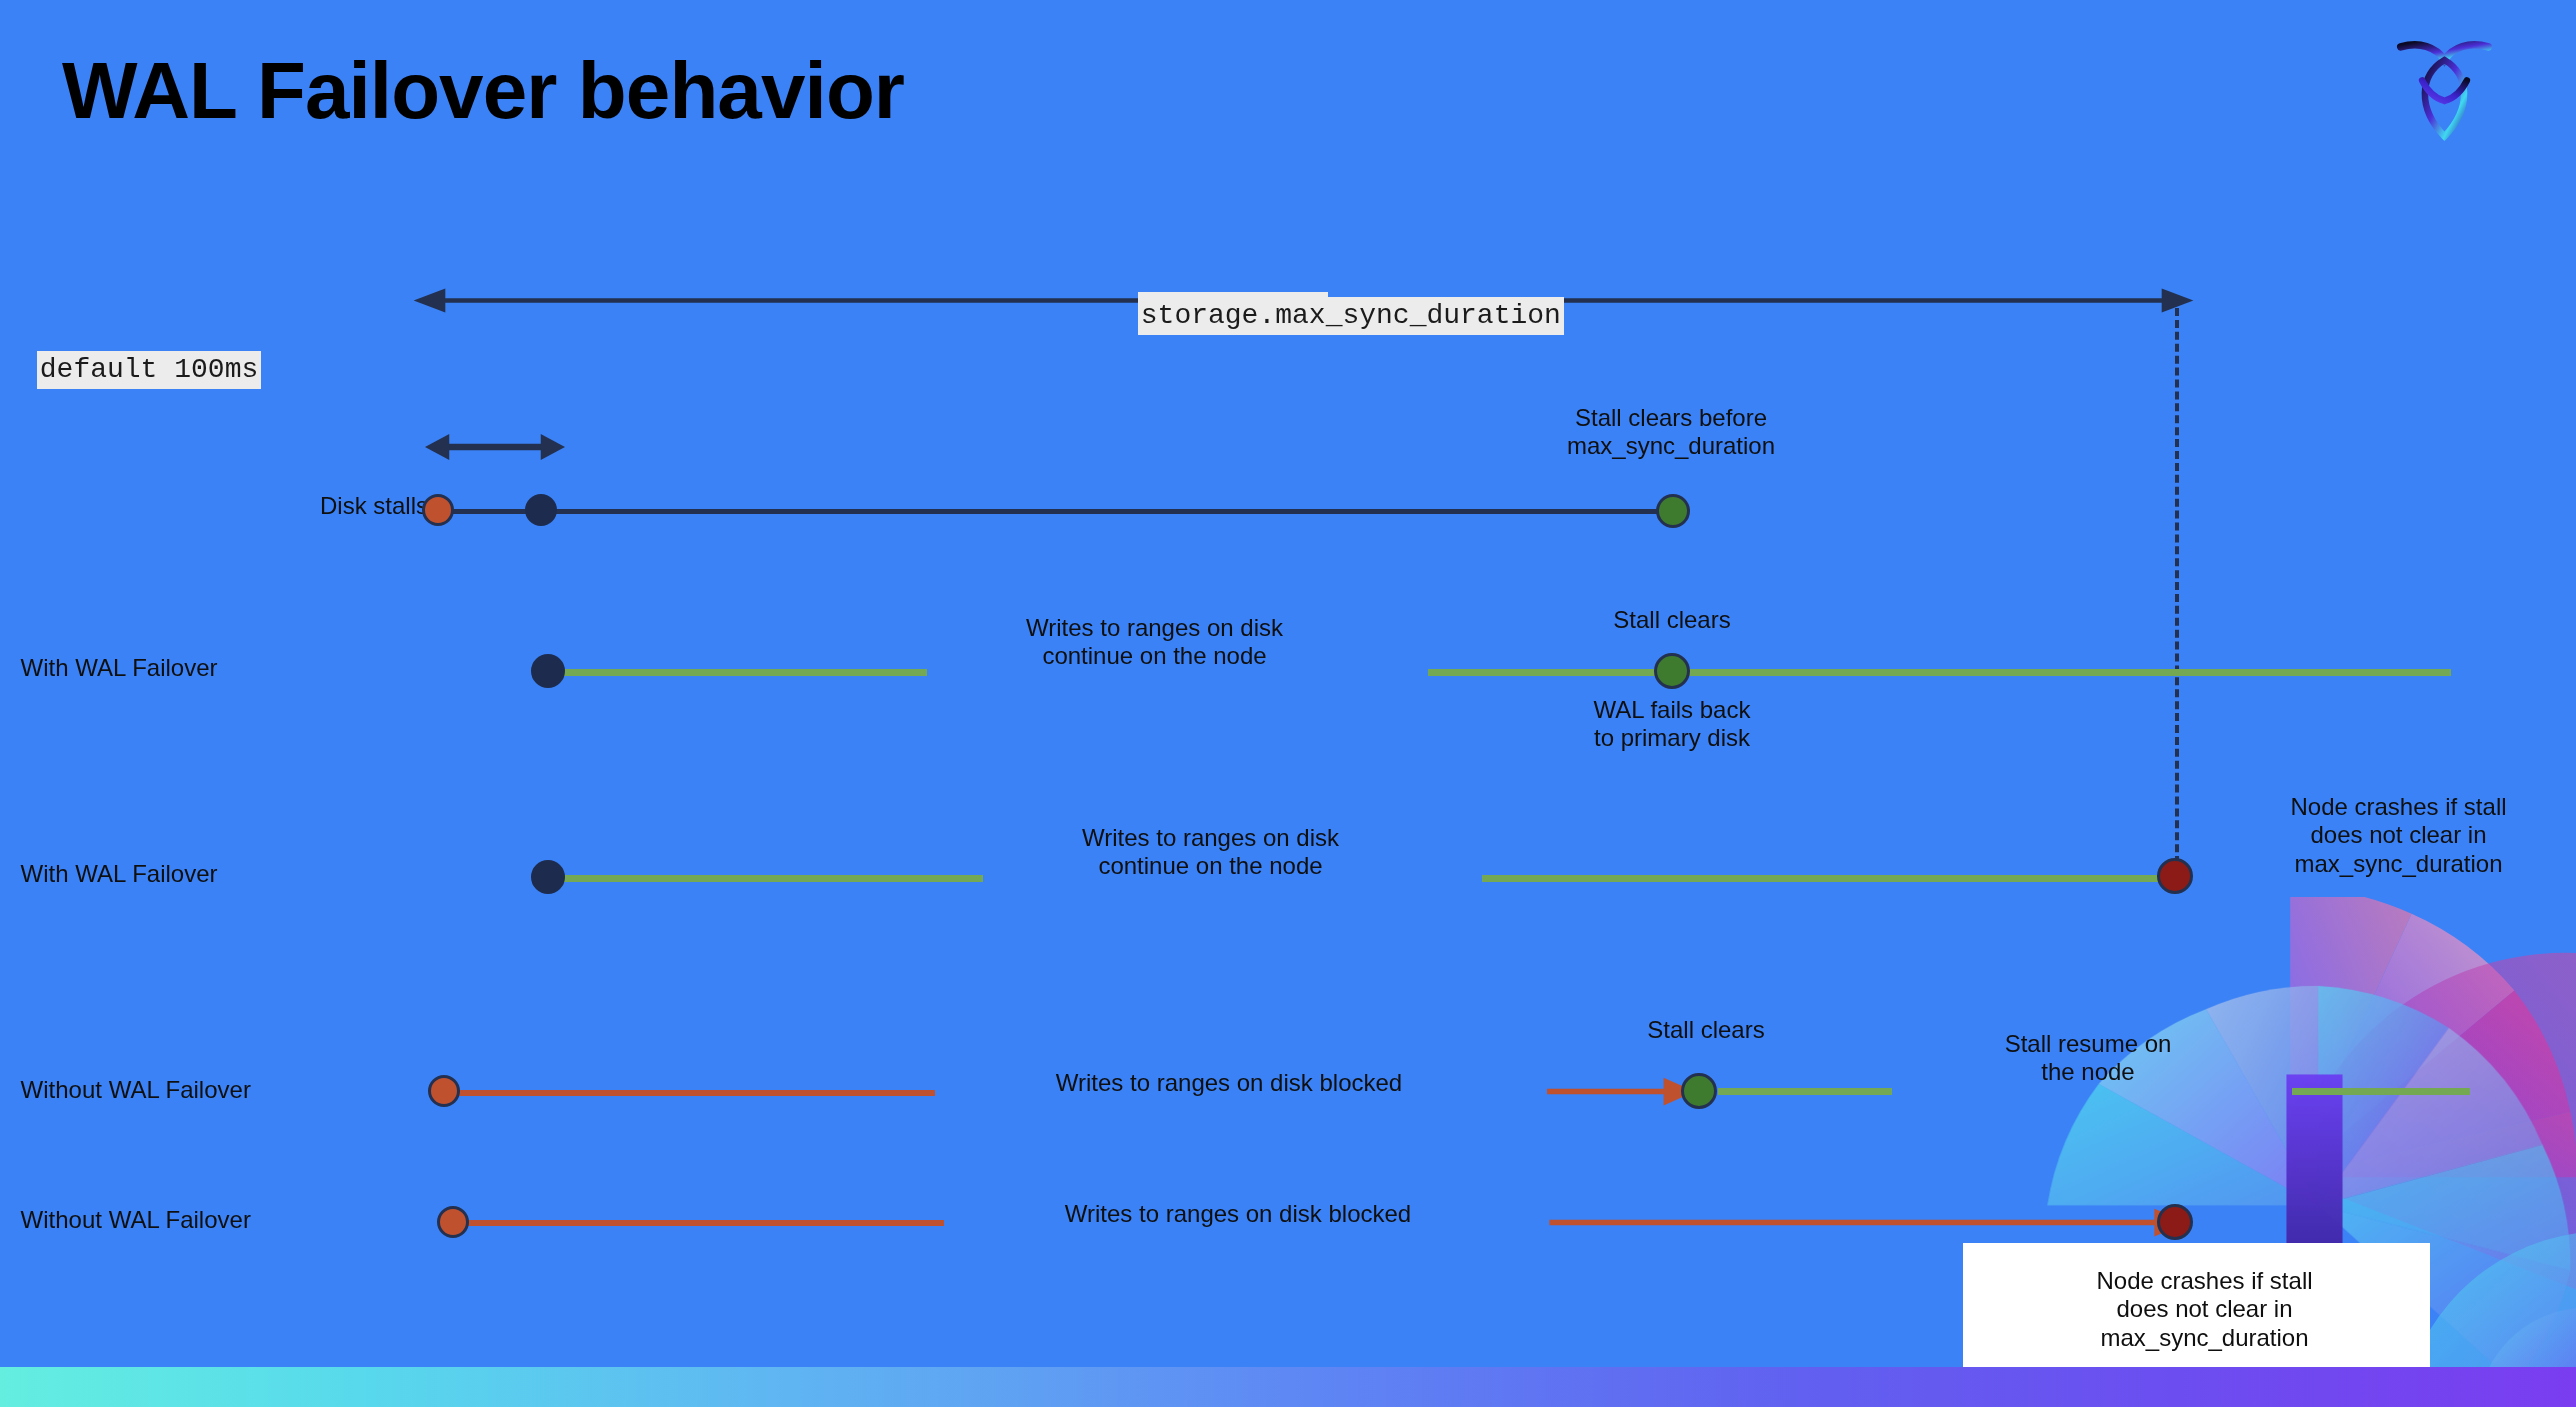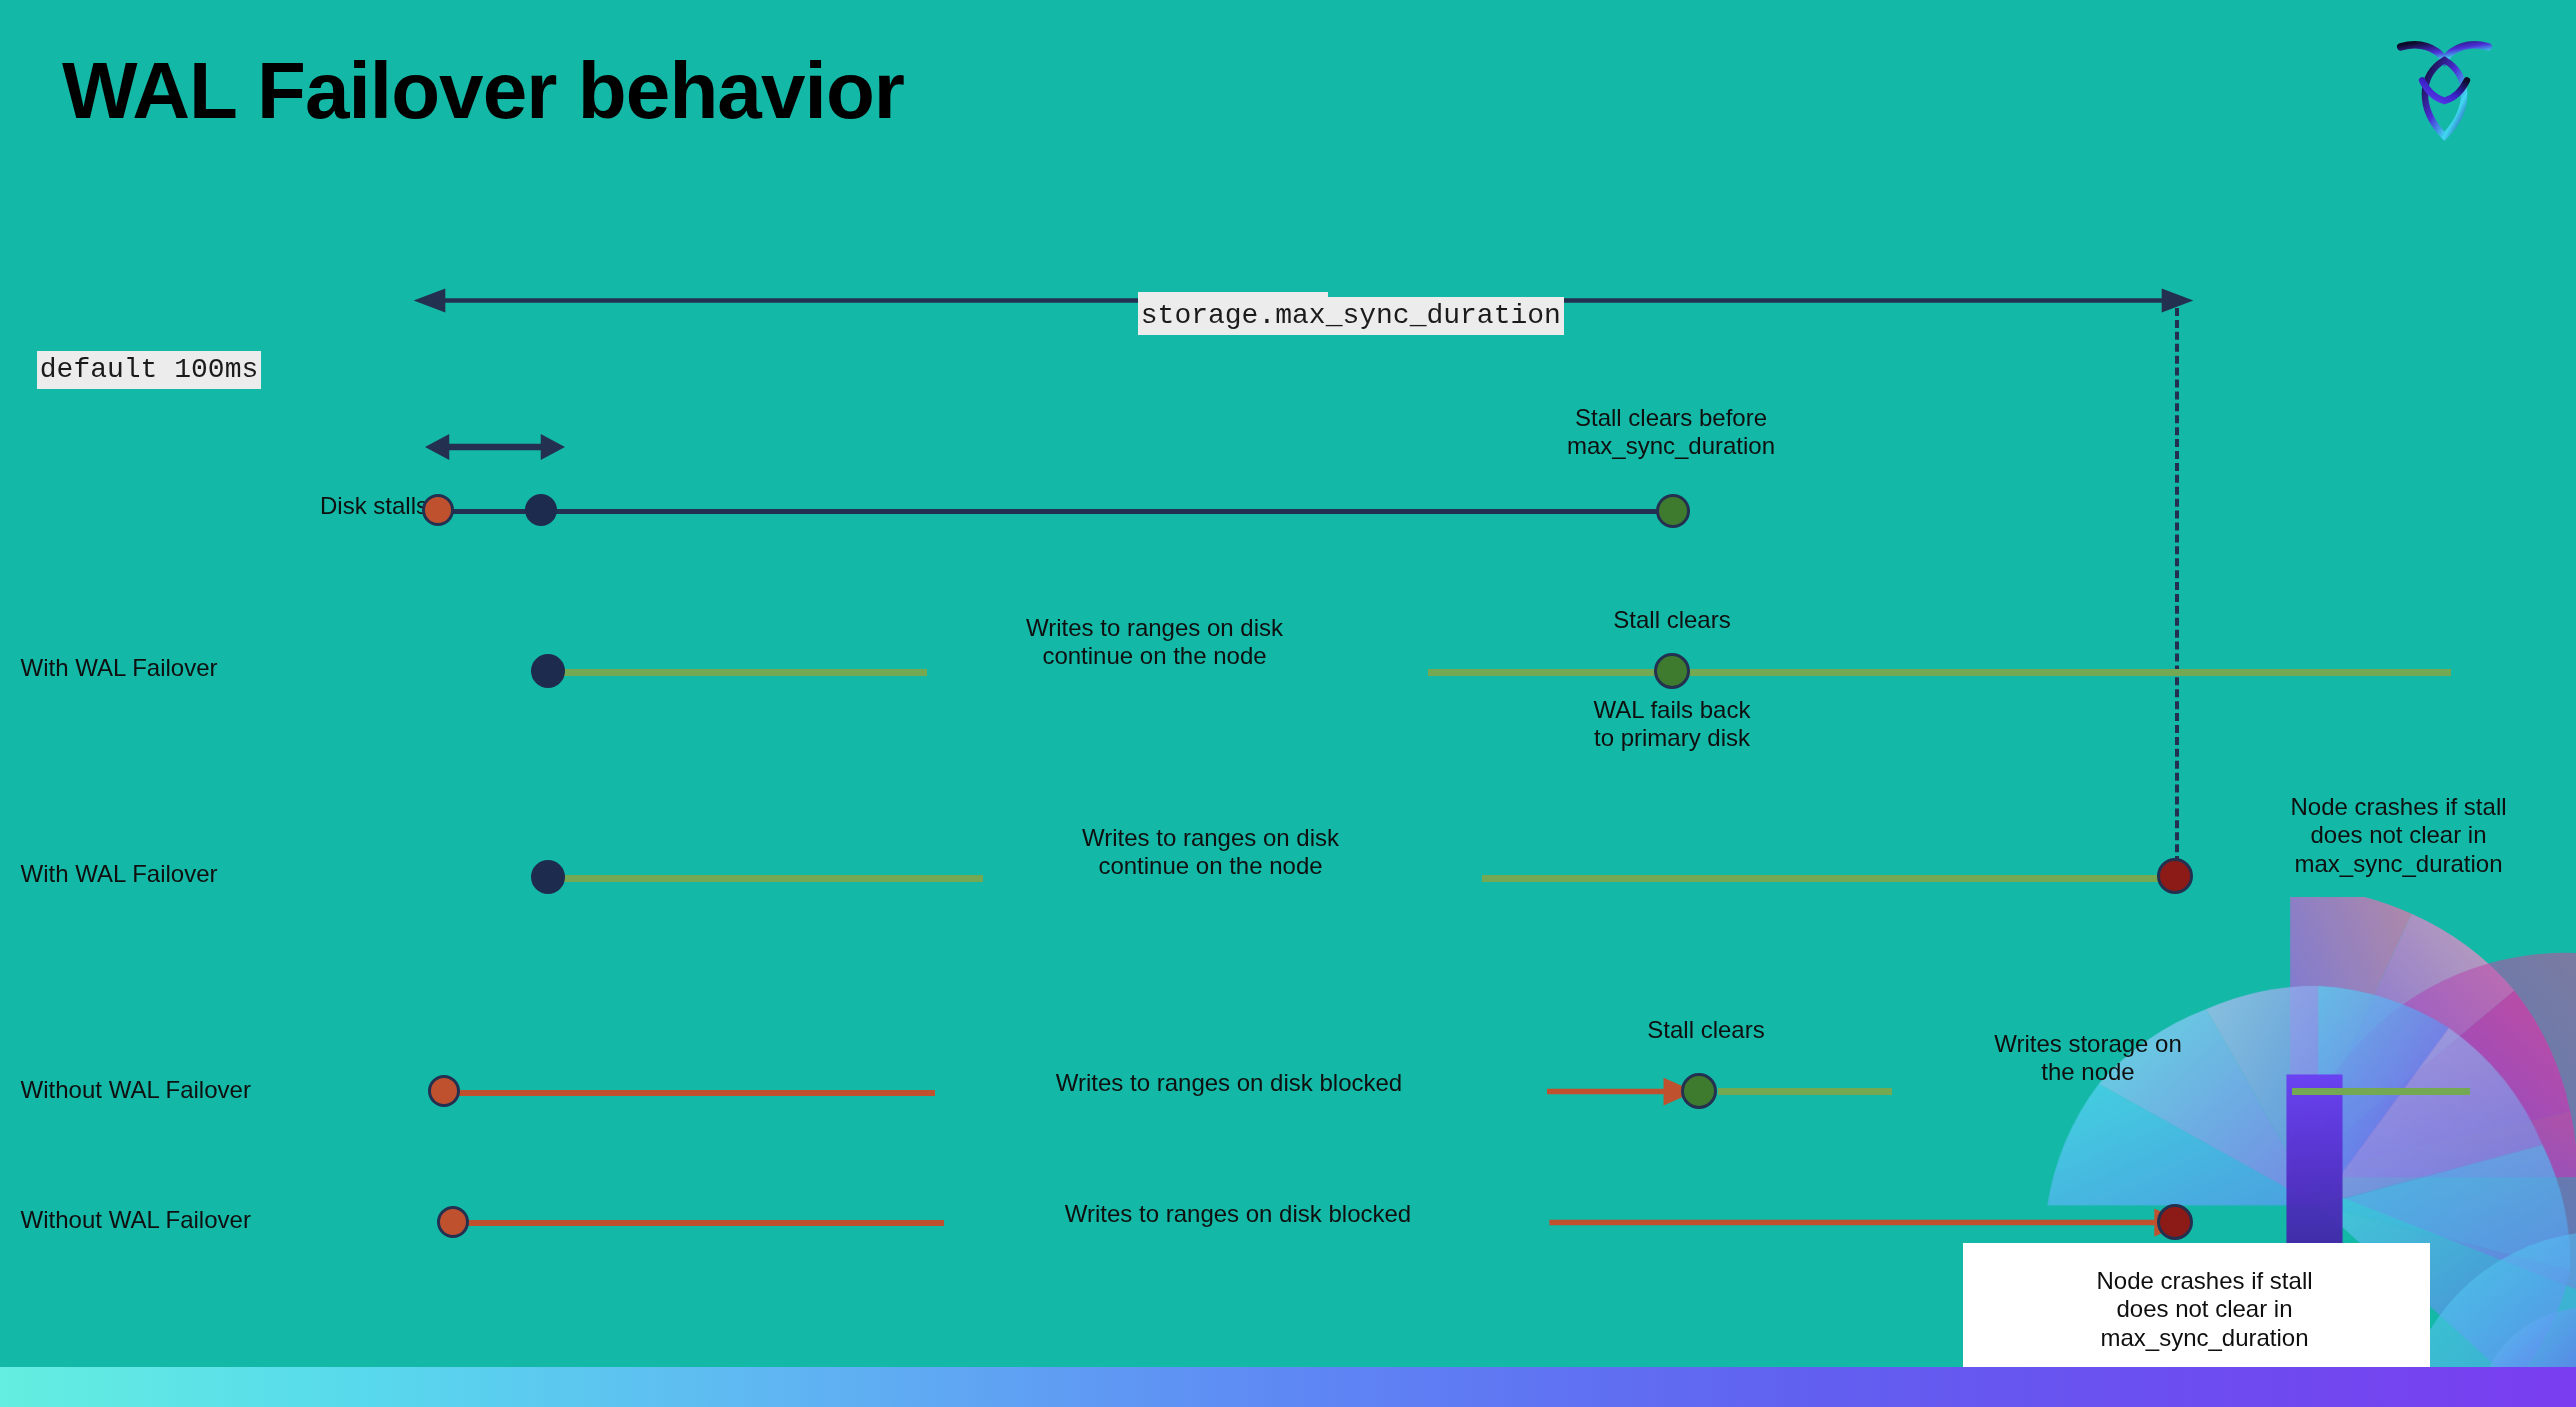--- a/index.html
+++ b/index.html
@@ -5,21 +5,21 @@
   * { box-sizing: border-box; margin: 0; padding: 0; }
   html, body {
     width: 2576px; height: 1408px;
     background: #ffffff;
     font-family: "Liberation Sans", sans-serif;
     overflow: hidden;
   }
   #stage {
     position: relative;
     width: 2576px; height: 1408px;
-    background: #14b8a6;
+    background: #3b82f6;
   }
 
   
   .title {
     position: absolute;
     left: 62px; top: 45px;
     font-size: 80px;
     font-weight: bold;
     letter-spacing: -0.9px;
     color: #000000;
@@ -267,21 +267,21 @@
   </svg>
 
   <div class="hline greenline" style="left:1718px; top:1088px; width:174px;"></div>
   <div class="hline greenline" style="left:2292px; top:1088px; width:178px;"></div>
 
   <div class="dot dot-red" style="left:428px; top:1075px; width:32px; height:32px;"></div>
   <div class="dot dot-green" style="left:1681px; top:1073px; width:36px; height:36px;"></div>
 
   <div class="label c" style="left: 944px; top: 1069px; width: 570px; white-space: pre-line;">Writes to ranges on disk  blocked</div>
   <div class="label c" style="left: 1552px; top: 1016px; width: 308px; white-space: pre-line;">Stall clears</div>
-  <div class="label c" style="left: 1929px; top: 1030px; width: 318px; white-space: pre-line;">Writes storage on
+  <div class="label c" style="left: 1929px; top: 1030px; width: 318px; white-space: pre-line;">Stall resume on
 the node</div>
 
   <div class="label l" style="left: 20.6px; top: 1206px; width: 439px; text-align: left; white-space: pre-line;">Without WAL Failover</div>
 
   <div class="hline redline" style="left:465px; top:1220px; width:479px;"></div>
 
   <svg style="position:absolute; left:1546px; top:1204px;" width="645" height="37" viewBox="0 0 690 40">
     <line x1="0" y1="20" x2="660" y2="20" stroke="#c0512f" stroke-width="6"></line>
     <polygon points="690,20 654,5 654,35" fill="#c0512f"></polygon>
   </svg>

